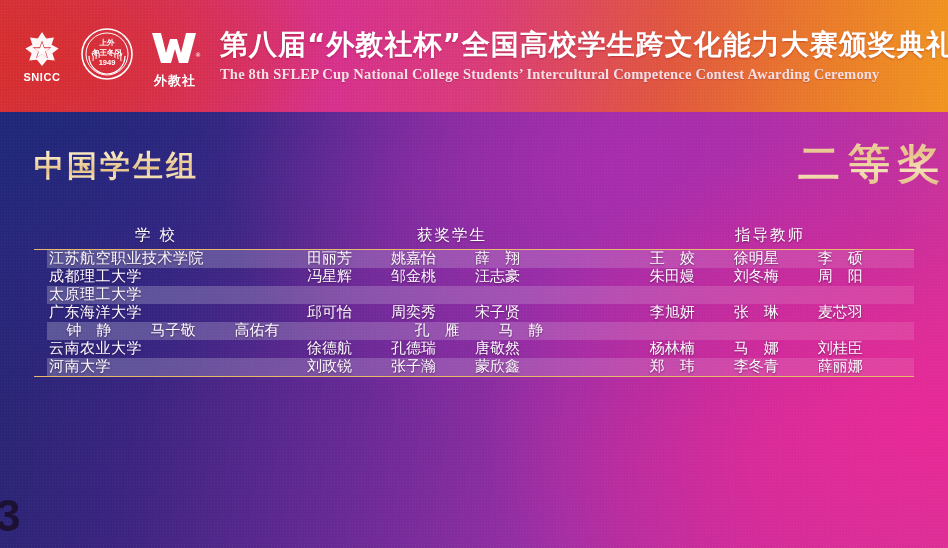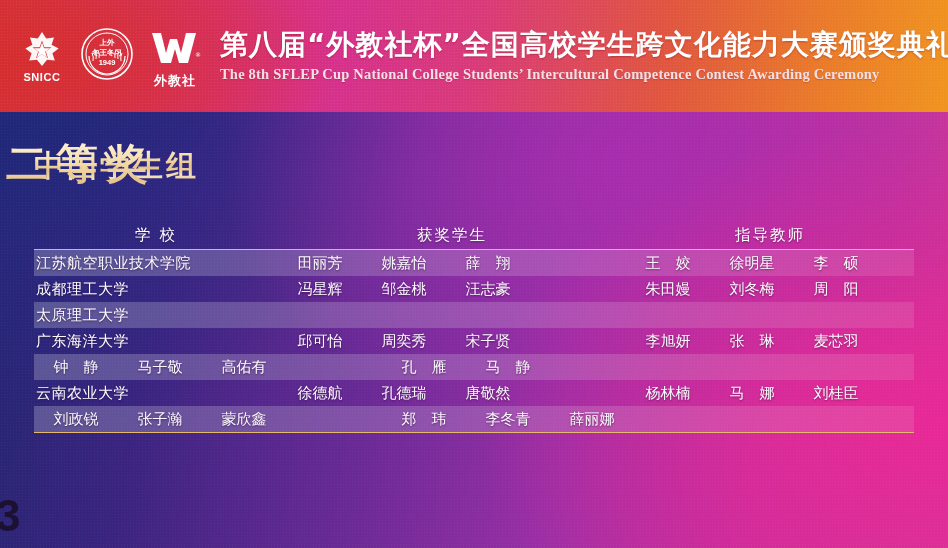--- a/index.html
+++ b/index.html
@@ -72,21 +72,21 @@
     -webkit-background-clip:text; background-clip:text;
     -webkit-text-fill-color:transparent; color:transparent;
   }
 
   .group-label{
     position:absolute; left:34px; top:146px;
     font-family:"DejaVu Sans", sans-serif;
     font-size:30px; font-weight:bold; letter-spacing:3px;
   }
   .award-label{
-    position:absolute; left:0; top:136px; width:948px; text-align:left;
+    position:absolute; left:0; top:136px; width:948px; text-align:right;
     font-family:"DejaVu Sans", sans-serif;
     font-size:42px; font-weight:bold; letter-spacing:8px;
     padding-left:6px;
   }
 
   
   .table{
     position:absolute; left:34px; top:222px; width:880px;
   }
   .thead{
@@ -97,21 +97,21 @@
     font-family:"DejaVu Sans", sans-serif;
     font-size:15.5px; font-weight:normal; color:#ffffff; text-align:center;
     letter-spacing:2px;
     text-shadow:0 1px 2px rgba(40,0,40,.45);
   }
   .col-school{ width:244px; }
   .col-students{ width:348px; }
   .col-teachers{ width:288px; }
 
   .trow{
-    position:relative; display:flex; align-items:center; height:26px;
+    position:relative; display:flex; align-items:flex-end; height:18px;margin-left:13px;
   }
   .trow.alt::before{
     content:""; position:absolute; left:0; top:0; right:0; bottom:0;
     background:linear-gradient(90deg, rgba(225,225,235,.26) 0%, rgba(230,225,235,.20) 55%, rgba(240,220,230,.13) 100%);
   }
   .trow > *{ position:relative; }
 
   .cell{
     font-family:"DejaVu Sans", sans-serif;
     font-size:15px; color:#fdfbff;
@@ -279,20 +279,21 @@
         <div class="cell nm">唐敬然</div>
       </div>
       <div class="names teachers">
         <div class="cell nm">杨林楠</div>
         <div class="cell nm">马　娜</div>
         <div class="cell nm">刘桂臣</div>
       </div>
     </div>
 
     <div class="trow alt">
+      <div class="cell school">河南大学</div>
       <div class="names students">
         <div class="cell nm">刘政锐</div>
         <div class="cell nm">张子瀚</div>
         <div class="cell nm">蒙欣鑫</div>
       </div>
       <div class="names teachers">
         <div class="cell nm">郑　玮</div>
         <div class="cell nm">李冬青</div>
         <div class="cell nm">薛丽娜</div>
       </div>

